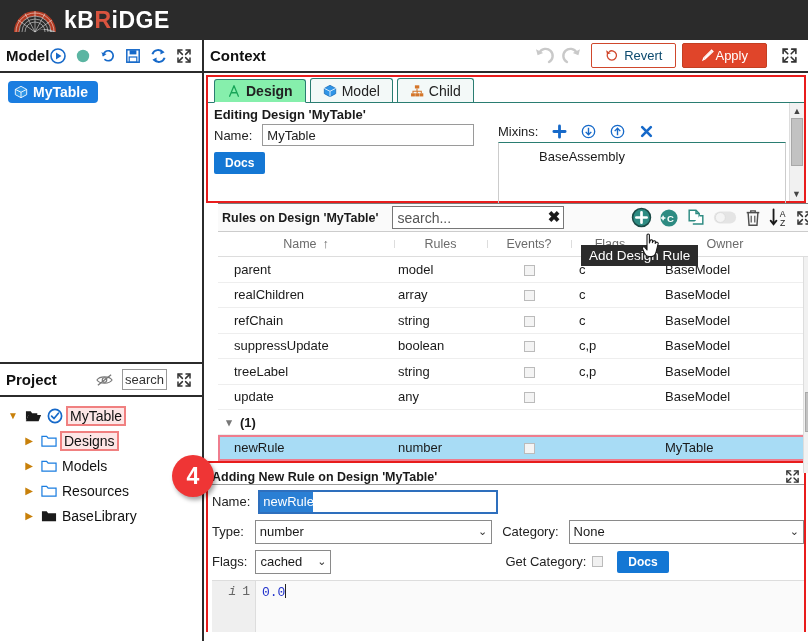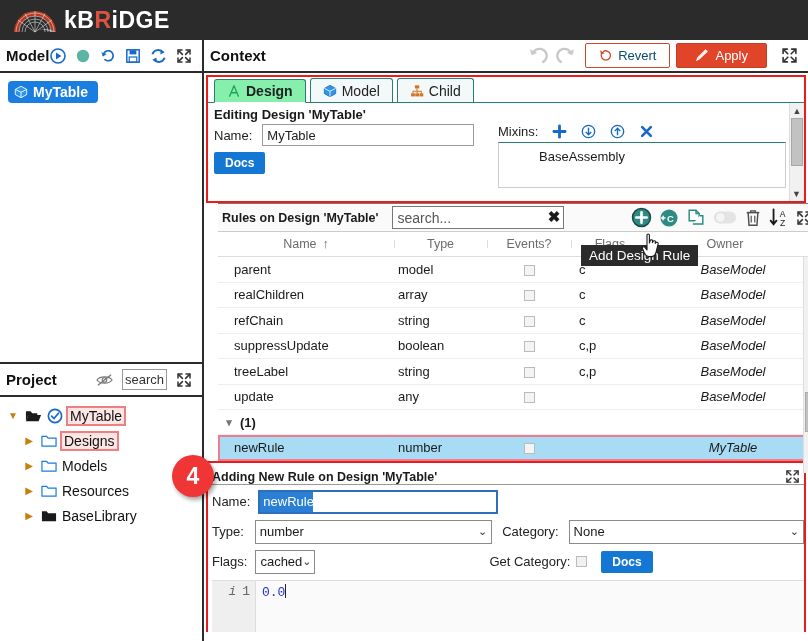--- a/index.html
+++ b/index.html
@@ -68,21 +68,21 @@
   
   #ctx-head { height: 33px; display:flex; align-items:center; border-bottom:2px solid #2b2b2b; padding:0 6px;}
   .btn-revert {
     border:1px solid #d0472c; color:#0c4a6e; background:#fff;
     font-size:13px; padding:4px 13px; border-radius:2px; cursor:pointer;
     display:flex; align-items:center; gap:6px;
   }
   .btn-apply {
     border:1px solid #c33f22; color:#fff; background:#e0452a;
     font-size:13px; padding:4px 18px; border-radius:2px; cursor:pointer;
-    display:flex; align-items:center; gap:6px; margin-left:6px;
+    display:flex; align-items:center; gap:0; margin-left:6px;
   }
 
   
   #design-outer { border: 2px solid #e81c1c; margin: 2px 0 0 2px; width: 600px; height: 128px; position:relative; background:#fff;}
   #tabs { display:flex; align-items:flex-end; height:26px; border-bottom:1px solid #2a7d72; padding-left:6px; }
   .tab {
     display:flex; align-items:center; gap:5px; height:24px; padding:0 12px;
     border:1px solid #2a7d72; border-bottom:none; font-size:14px; color:#222;
     background:#f3f9f8; margin-right:4px; cursor:pointer;
     border-radius:3px 3px 0 0;
@@ -95,21 +95,21 @@
     width: 212px; height:22px; border:1px solid #9a9a9a; background:#fff;
     font-size:13px; padding:0 4px; margin-left:10px; color:#222;
     font-family:"Liberation Sans",sans-serif;
   }
   .btn-docs {
     background:#1477d4; color:#fff; font-size:12px; font-weight:bold;
     padding:4px 11px; border:none; border-radius:2px; cursor:pointer;
   }
   #mixin-head { display:flex; align-items:center; gap:14px; }
   #mixin-box { border-top:1px solid #2a7d72; border-left:1px solid #ccc; border-right:1px solid #ccc; border-bottom:1px solid #ccc;
-               height:46px; margin-top:3px; padding:6px 0 0 40px; font-size:13px; }
+               height:62px; margin-top:3px; padding:6px 0 0 40px; font-size:13px; }
 
   
   #rules-outer { width: 600px; margin-left:14px; position:relative; }
   #rules-bar { display:flex; align-items:center; height:29px; border-top:1px solid #7a7a7a; border-bottom:1px solid #ccc; padding-left:4px; background:#fafafa;}
   #rules-title { font-size:12.5px; font-weight:bold; }
   #rules-search-wrap { position:relative; margin-left:14px; }
   #rules-search {
     width:172px; height:23px; border:1px solid #777; background:#fff;
     font-size:14px; padding:0 20px 0 4px; color:#555;
     font-family:"Liberation Sans",sans-serif;
@@ -126,21 +126,21 @@
   .c-type { width:93px; }
   .c-ev   { width:84px; }
   .c-flag { width:78px; }
   .c-own  { width:152px; }
   .trow { display:flex; align-items:center; height:25.5px; border-bottom:1px solid #eee; font-size:13px; }
   .trow .cell { overflow:hidden; white-space:nowrap; }
   .cell.c-name { text-align:left; padding-left:16px; }
   .cell.c-type { text-align:left; padding-left:4px; }
   .cell.c-ev   { text-align:center; }
   .cell.c-flag { text-align:left; padding-left:8px; }
-  .cell.c-own  { text-align:center; padding-left:16px;font-style:italic; }
+  .cell.c-own  { text-align:left; padding-left:16px; }
   .mini-cb { width:11px; height:11px; border:1px solid #bbb; background:#f4f4f4; display:inline-block; vertical-align:middle;}
   .grouprow { display:flex; align-items:center; height:25px; border-bottom:1px solid #eee; font-size:13px; font-weight:bold; background:#fff;}
   .selrow { background:#a8dcf5; outline:2px solid #ef7d8e; outline-offset:-2px;}
 
   
   #tooltip {
     position:absolute; background:#2b2b2b; color:#fff; font-size:13.5px;
     padding:3px 8px; z-index:50; white-space:nowrap;
   }
 
@@ -535,21 +535,21 @@
                 <path d="M13.4,13.4 L9.6,9.6"></path>
                 <path d="M2.6,13.4 L6.4,9.6"></path>
             </svg>
           </span>
         </span>
       </div>
 
       <div id="rules-table">
         <div id="rules-thead">
             <div class="th c-name"><span>Name</span><span style="margin-left: 6px;">↑</span></div>
-            <div class="th c-type"><span>Type</span></div>
+            <div class="th c-type"><span>Rules</span></div>
             <div class="th c-ev"><span>Events?</span></div>
             <div class="th c-flag"><span>Flags</span></div>
             <div class="th c-own"><span>Owner</span></div>
           </div>
         <div id="rules-tbody">
             <div class="trow">
               <div class="cell c-name">parent</div>
               <div class="cell c-type">model</div>
               <div class="cell c-ev"><span class="mini-cb"></span></div>
               <div class="cell c-flag">c</div>
@@ -639,21 +639,21 @@
             <span class="chev">⌄</span>
           </div>
           <span class="flabel" style="margin-left:10px">Category:</span>
           <div class="sel" style="width:236px; margin-left:10px">
             <span>None</span>
             <span class="chev">⌄</span>
           </div>
         </div>
         <div class="frow">
           <span class="flabel">Flags:</span>
-          <div class="sel" style="width:60px; margin-left:8px">
+          <div class="sel" style="width:76px; margin-left:8px">
             <span>cached</span>
             <span class="chev">⌄</span>
           </div>
           <span class="flabel" style="margin-left:174px">Get Category:</span>
           <span class="cb-plain" style="margin-left:6px"></span>
           <button class="btn-docs" style="margin-left:14px">Docs</button>
         </div>
         <div id="code-area">
           <div id="gutter">
             <div class="gl">

